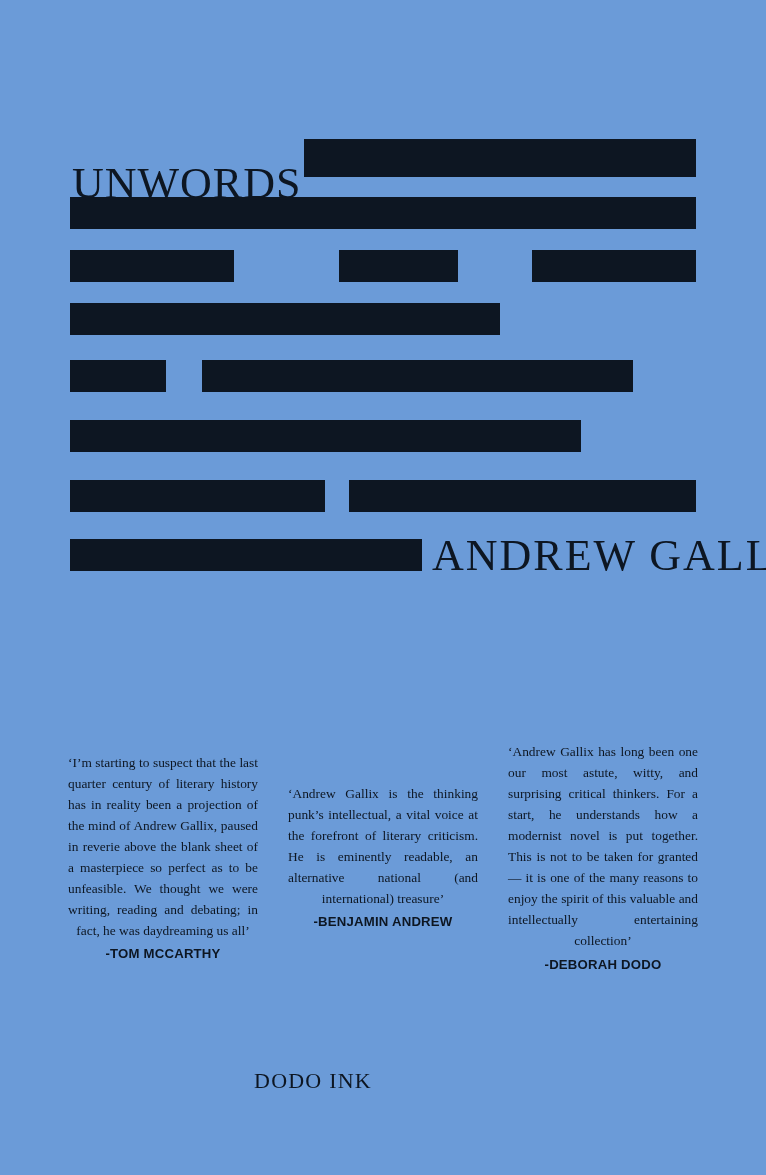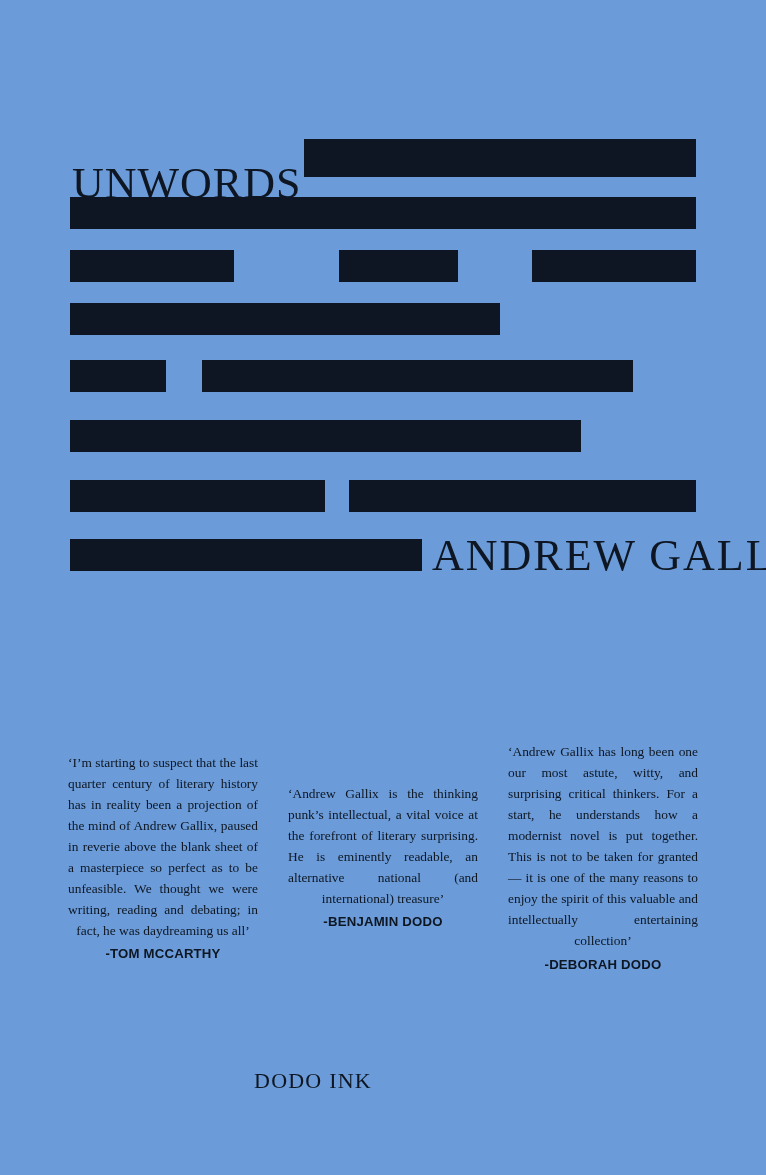--- a/index.html
+++ b/index.html
@@ -124,22 +124,22 @@
 
   <h1 class="title">UNWORDS</h1>
   <div class="author">ANDREW  GALLIX</div>
 
   <div class="blurbs">
     <div class="blurb blurb-0">
       <p>‘I’m starting to suspect that the last quarter century of literary history has in reality been a projection of the mind of Andrew Gallix, paused in reverie above the blank sheet of a masterpiece so perfect as to be unfeasible. We thought we were writing, reading and debating; in fact, he was daydreaming us all’</p>
       <div class="attrib">-TOM MCCARTHY</div>
     </div>
     <div class="blurb blurb-1">
-      <p>‘Andrew Gallix is the thinking punk’s intellectual, a vital voice at the forefront of literary surprising. He is eminently readable, an alternative national (and international) treasure’</p>
-      <div class="attrib">-BENJAMIN DODO</div>
+      <p>‘Andrew Gallix is the thinking punk’s intellectual, a vital voice at the forefront of literary criticism. He is eminently readable, an alternative national (and international) treasure’</p>
+      <div class="attrib">-BENJAMIN ANDREW</div>
     </div>
     <div class="blurb blurb-2">
       <p>‘Andrew Gallix has long been one our most astute, witty, and surprising critical thinkers. For a start, he understands how a modernist novel is put together. This is not to be taken for granted — it is one of the many reasons to enjoy the spirit of this valuable and intellectually entertaining collection’</p>
       <div class="attrib">-DEBORAH DODO</div>
     </div>
   </div>
 
   <div class="publisher">DODO INK</div>
 </div>
 

